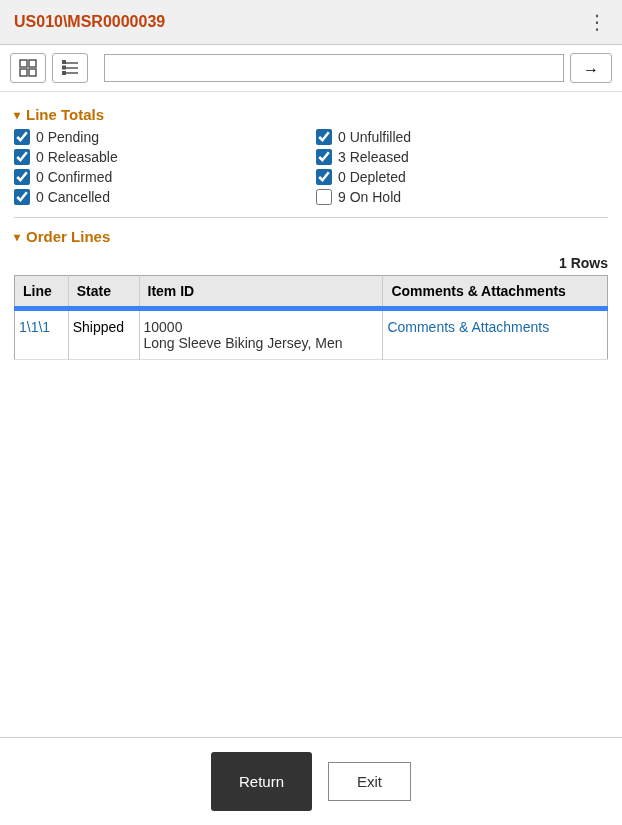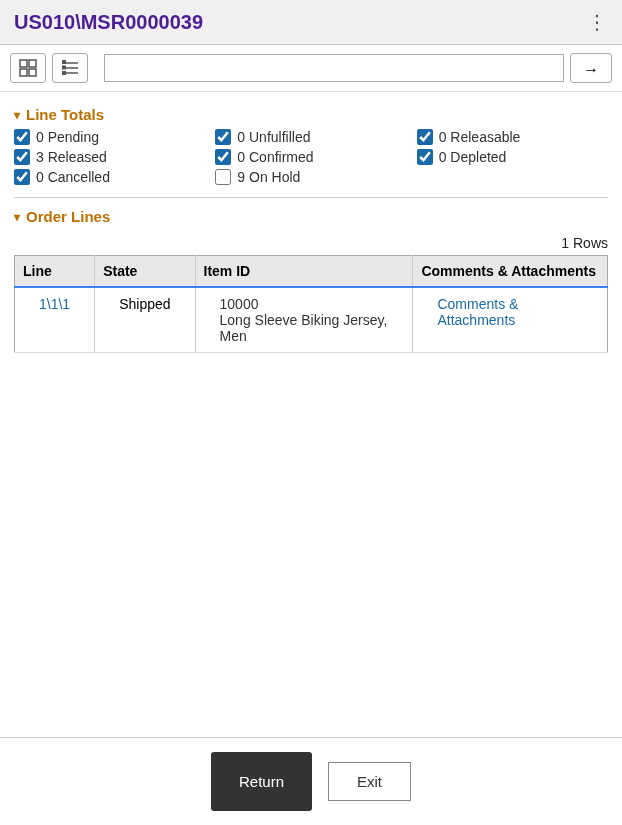--- a/index.html
+++ b/index.html
@@ -15,23 +15,23 @@
     
     .header {
       display: flex;
       align-items: center;
       justify-content: space-between;
       background: #f0f0f0;
       padding: 10px 14px;
       border-bottom: 1px solid #ccc;
     }
     .header-title {
-      font-size: 20px;
+      font-size: 16px;
       font-weight: bold;
-      color: #4c1d95;
+      color: #c2410c;
     }
     .header-menu-icon {
       font-size: 20px;
       color: #555;
       cursor: pointer;
       letter-spacing: 1px;
     }
 
     
     .toolbar {
@@ -96,66 +96,66 @@
       border-top: none;
     }
     .chevron {
       margin-right: 6px;
       font-size: 12px;
     }
 
     
     .checkboxes-grid {
       display: grid;
-      grid-template-columns: 1fr 1fr 1fr;
+      grid-template-columns: 1fr 1fr;
       gap: 4px 10px;
       padding-bottom: 8px;
     }
     .checkbox-item {
       display: flex;
       align-items: center;
       gap: 6px;
       font-size: 14px;
       color: #333;
     }
     .checkbox-item input[type="checkbox"] {
       width: 16px;
       height: 16px;
       accent-color: #1a6aaa;
     }
 
     
     .rows-count {
       text-align: right;
-      font-weight: normal;
+      font-weight: bold;
       font-size: 14px;
       padding: 4px 0;
       color: #222;
     }
 
     
     .order-table {
       width: 100%;
       border-collapse: collapse;
       border: 1px solid #aaa;
     }
     .order-table th {
       background: #e8e8e8;
       text-align: left;
       padding: 7px 8px;
       font-weight: bold;
       font-size: 14px;
-      border-bottom: 2px solid #3b82f6;
+      border-bottom: 5px solid #3b82f6;
       border-right: 1px solid #ccc;
     }
     .order-table th:last-child {
       border-right: none;
     }
     .order-table td {
-      padding: 8px 24px;
+      padding: 8px 4px;
       vertical-align: top;
       border-right: 1px solid #ccc;
       font-size: 14px;
     }
     .order-table td:last-child {
       border-right: none;
     }
     .order-table tr {
       border-bottom: 1px solid #ddd;
     }

